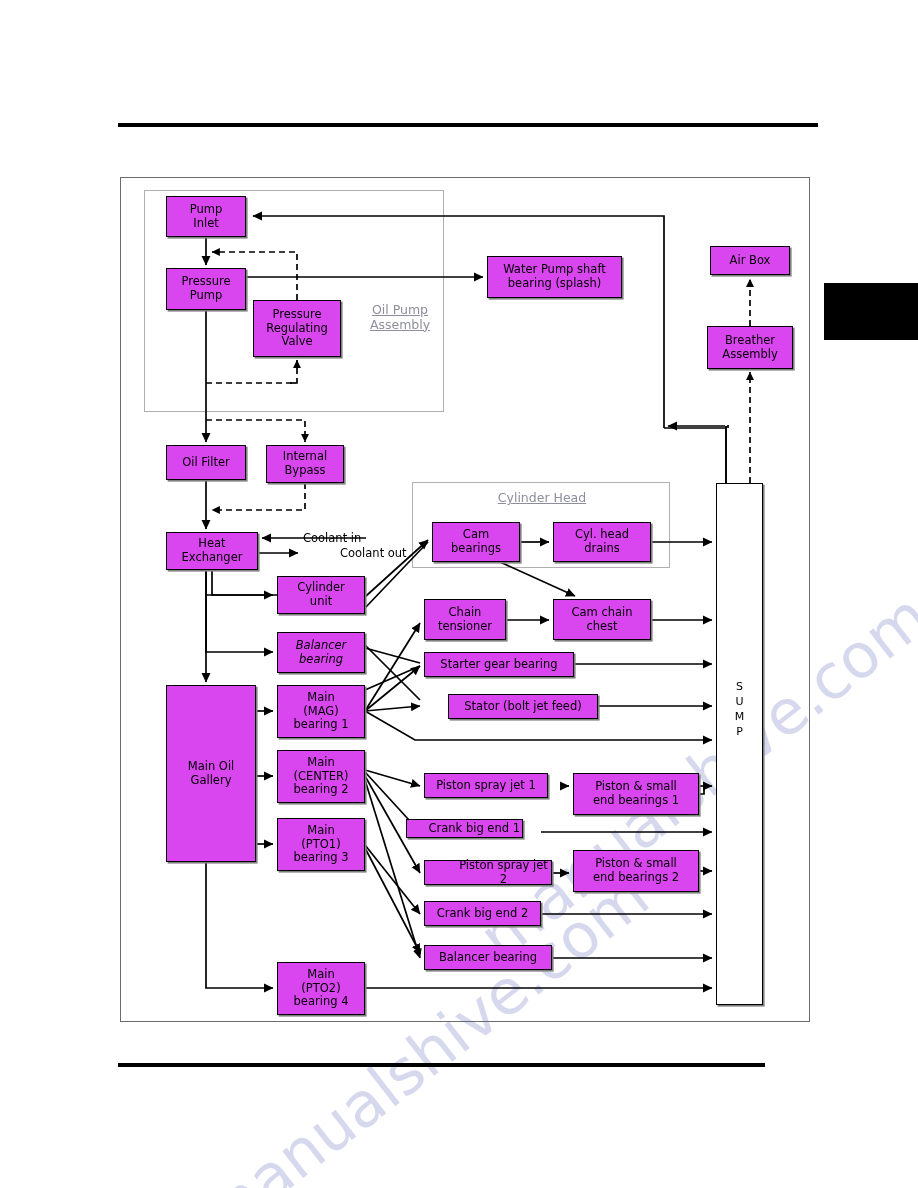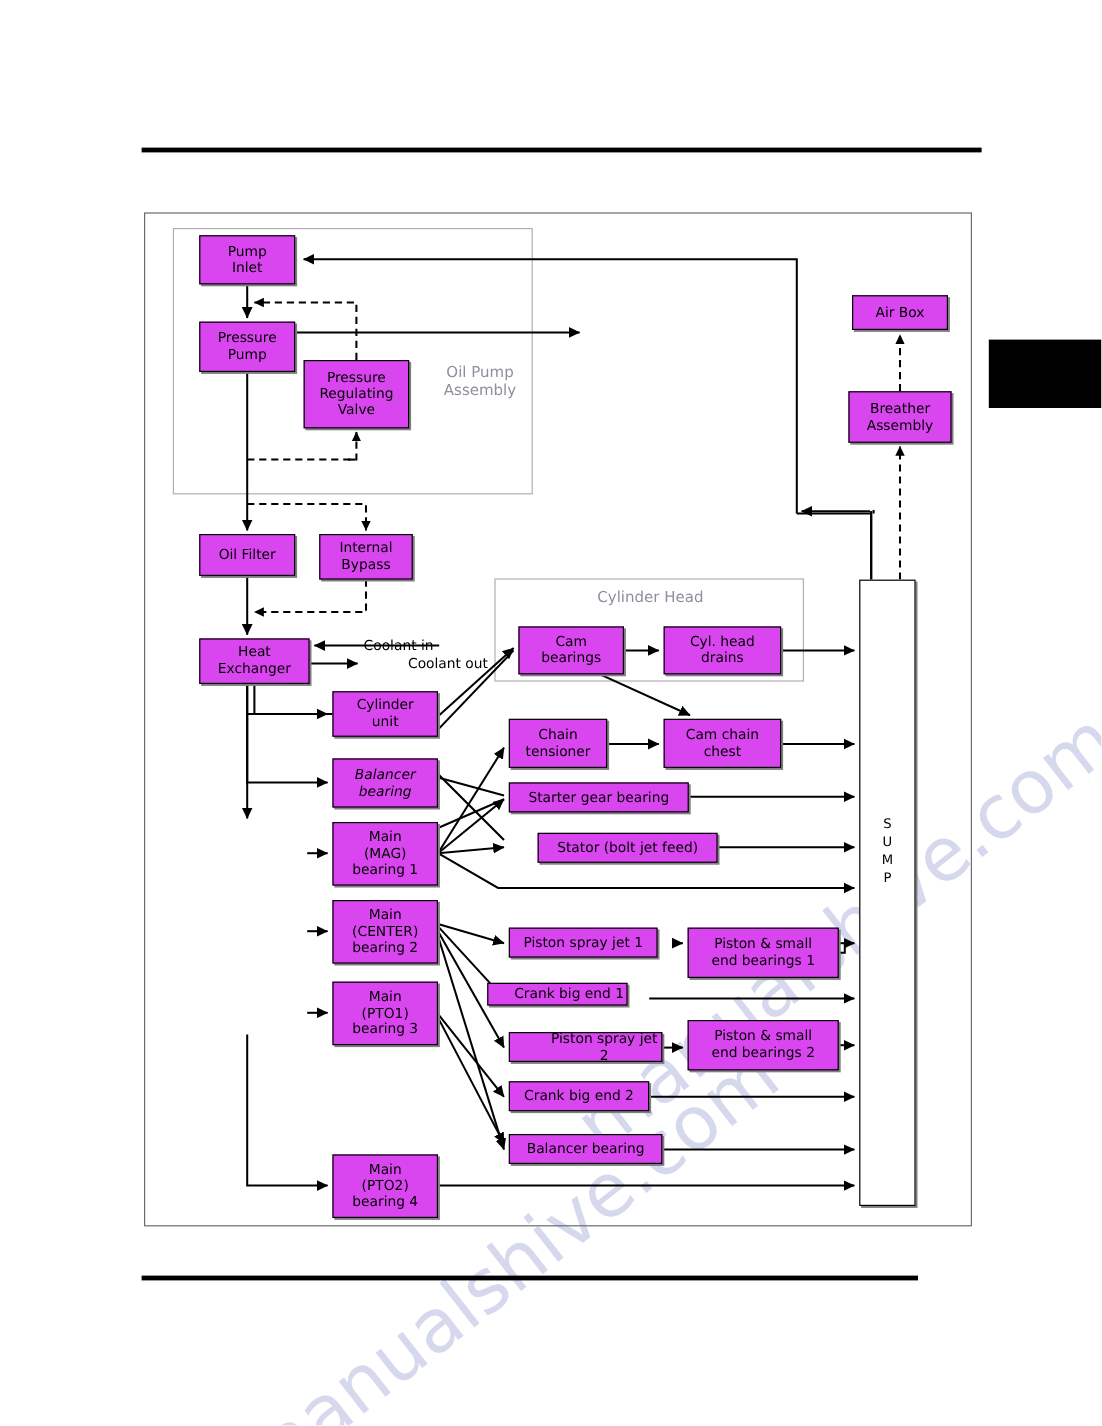--- a/index.html
+++ b/index.html
@@ -5,21 +5,21 @@
   html,body{margin:0;padding:0;background:#fff;}
   body{width:918px;height:1188px;position:relative;
        font-family:"DejaVu Sans","Liberation Sans",sans-serif;
        -webkit-font-smoothing:antialiased;}
   #page{position:absolute;left:0;top:0;width:918px;height:1188px;overflow:hidden;background:#fff;}
   .rule{position:absolute;background:#000;}
   .blacktab{position:absolute;background:#000;}
   #frame{position:absolute;left:120px;top:177px;width:690px;height:845px;
          border:1.5px solid #6b6b6b;box-sizing:border-box;background:transparent;}
   .grpbox{position:absolute;border:1.5px solid #b0b0b0;box-sizing:border-box;}
-  .grplabel{position:absolute;color:#8e8e9e;
+  .grplabel{position:absolute;color:#8e8e9e;text-decoration:underline;
             text-align:center;line-height:1.18;font-size:12.5px;}
   .nbox{position:absolute;border:1.6px solid #000;box-sizing:border-box;background:#d946ef;
         display:flex;align-items:center;justify-content:center;text-align:center;
         color:#000;font-size:11.5px;line-height:1.18;
         box-shadow:1.6px 1.6px 0 0 #808080;}
   .nbox span{display:block;padding:0 2px;}
   .plain{position:absolute;font-size:11.5px;color:#000;white-space:nowrap;}
   .sump{position:absolute;border:1.6px solid #000;box-sizing:border-box;background:#fff;
         box-shadow:1.6px 1.6px 0 0 #808080;}
   .sumptext{position:absolute;font-size:11px;line-height:1.35;text-align:center;color:#000;}
@@ -161,20 +161,23 @@
 
   <div class="nbox" style="left:166px;top:196px;width:80px;height:41px;">
       <span>Pump<br>Inlet</span>
     </div>
   <div class="nbox" style="left:166px;top:268px;width:80px;height:42px;">
       <span>Pressure<br>Pump</span>
     </div>
   <div class="nbox" style="left:253px;top:300px;width:88px;height:57px;">
       <span>Pressure<br>Regulating<br>Valve</span>
     </div>
+  <div class="nbox" style="left:487px;top:256px;width:135px;height:42px;">
+      <span>Water Pump shaft<br>bearing (splash)</span>
+    </div>
   <div class="nbox" style="left:710px;top:246px;width:80px;height:29px;">
       <span>Air Box</span>
     </div>
   <div class="nbox" style="left:707px;top:326px;width:86px;height:43px;">
       <span>Breather<br>Assembly</span>
     </div>
   <div class="nbox" style="left:166px;top:445px;width:80px;height:35px;">
       <span>Oil Filter</span>
     </div>
   <div class="nbox" style="left:266px;top:445px;width:78px;height:38px;">
@@ -203,20 +206,23 @@
     </div>
   <div class="nbox" style="left:424px;top:652px;width:150px;height:25px;">
       <span>Starter gear bearing</span>
     </div>
   <div class="nbox" style="left:277px;top:685px;width:88px;height:53px;">
       <span>Main<br>(MAG)<br>bearing 1</span>
     </div>
   <div class="nbox" style="left:448px;top:694px;width:150px;height:25px;">
       <span>Stator (bolt jet feed)</span>
     </div>
+  <div class="nbox" style="left:166px;top:685px;width:90px;height:177px;">
+      <span>Main Oil<br>Gallery</span>
+    </div>
   <div class="nbox" style="left:277px;top:750px;width:88px;height:53px;">
       <span>Main<br>(CENTER)<br>bearing 2</span>
     </div>
   <div class="nbox" style="left:424px;top:773px;width:124px;height:25px;">
       <span>Piston spray jet 1</span>
     </div>
   <div class="nbox" style="left:573px;top:773px;width:126px;height:42px;">
       <span>Piston &amp; small<br>end bearings 1</span>
     </div>
   <div class="nbox" style="left:277px;top:818px;width:88px;height:53px;">

